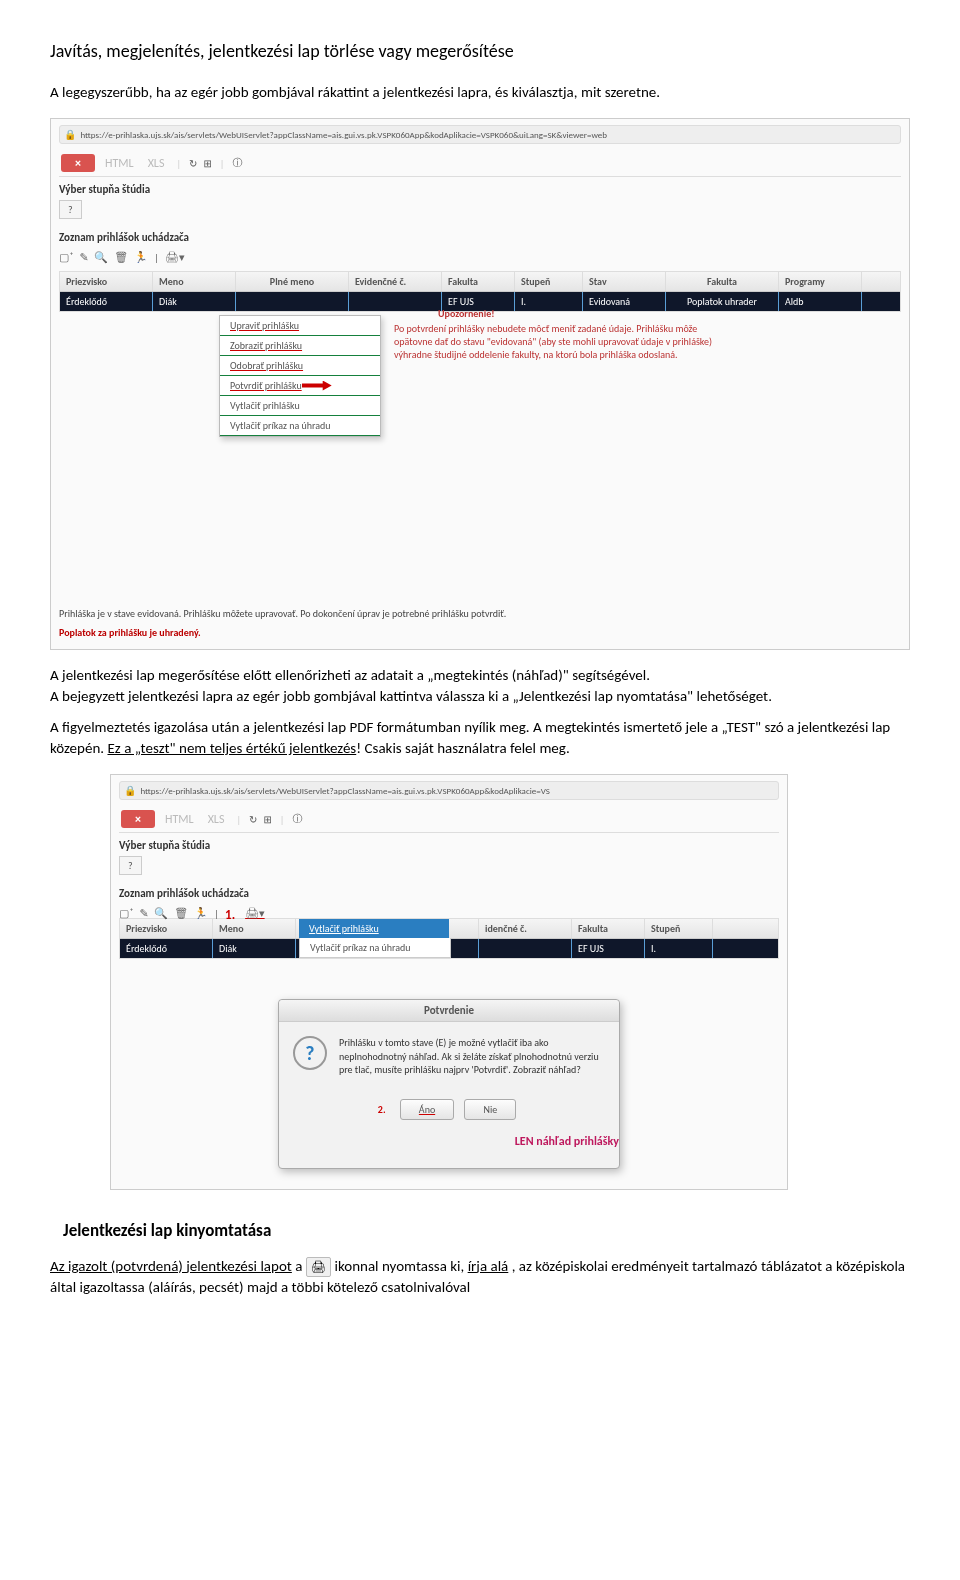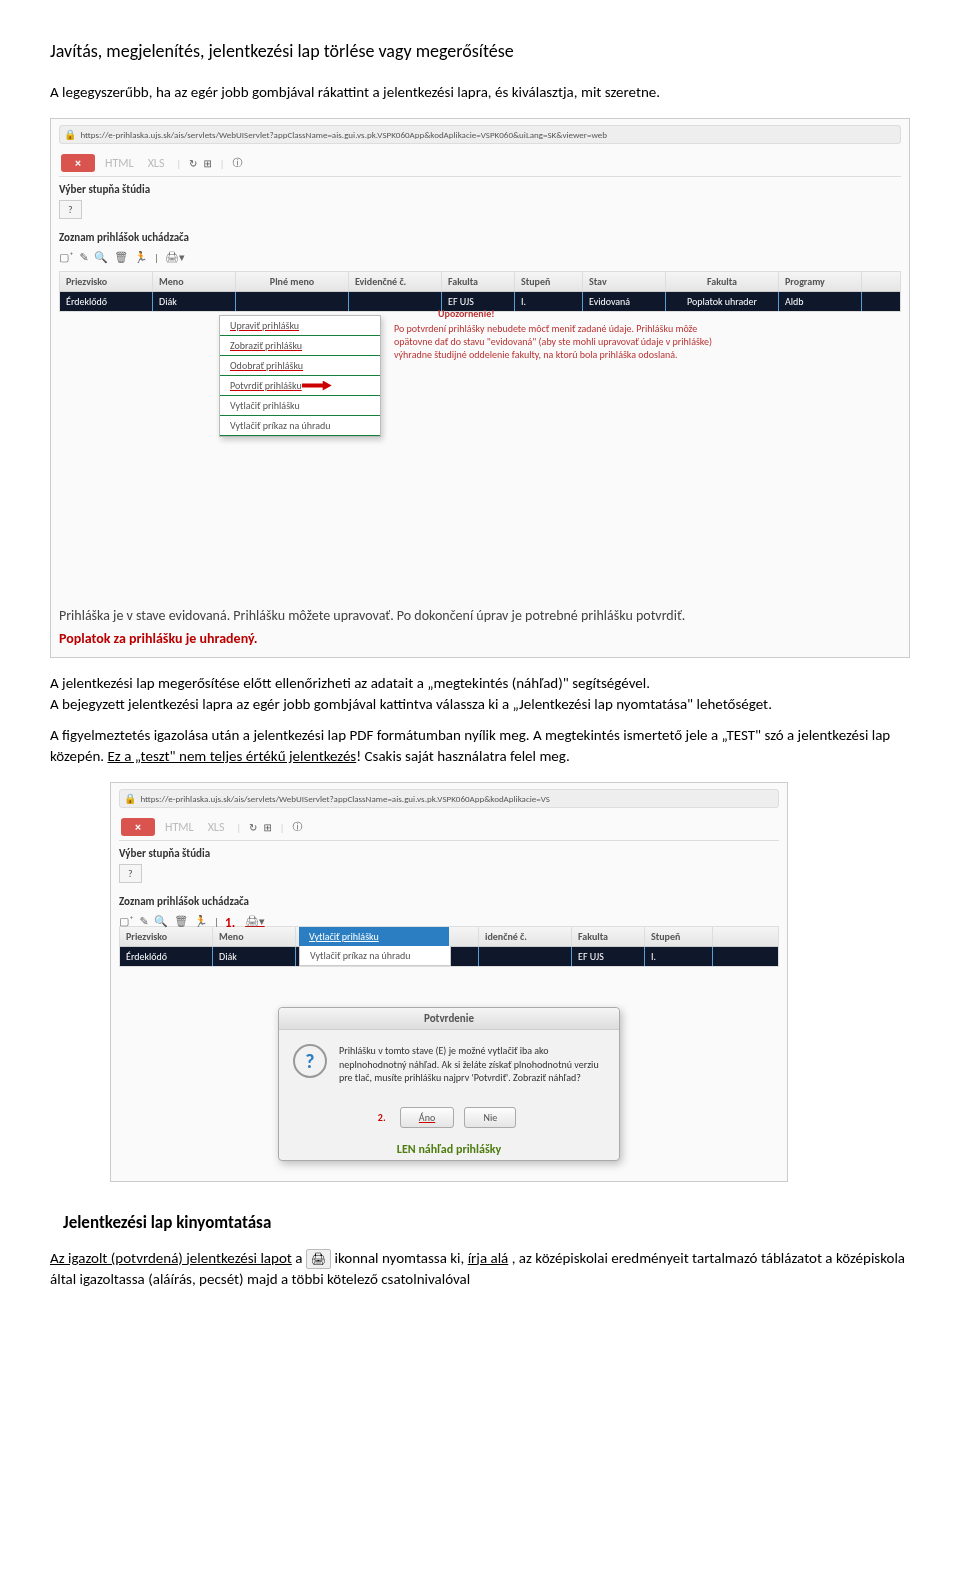--- a/index.html
+++ b/index.html
@@ -156,21 +156,21 @@
   }
   .warning-box .wtitle {
     font-weight: bold;
     margin-bottom: 2px;
     margin-left: 44px;
   }
   .wide-blank {
     height: 240px;
   }
   .status-line {
-    font-size: 14px;
+    font-size: 10px;
     color: #444;
     margin-top: 6px;
   }
   .status-red {
     color: #b00;
     font-weight: bold;
   }
   
   .screenshot2 {
     border: 1px solid #ccc;
@@ -256,25 +256,25 @@
     display: inline-block;
     border: 1px solid #aaa;
     background: linear-gradient(#fdfdfd,#e5e5e5);
     border-radius: 3px;
     padding: 3px 18px;
     font-size: 10px;
     margin: 0 4px;
   }
   .dlg-btn.uline { text-decoration: underline; text-decoration-color: #c00; }
   .dialog-caption {
-    color: #4d7c0f;
-    font-weight: bold;
-    text-align: center;
+    color: #be185d;
+    font-weight: bold;
+    text-align: right;
     font-size: 12px;
-    padding-bottom: 4px;
+    padding-bottom: 20px;
   }
   .annot1 {
     color: #c00;
     font-weight: bold;
     font-size: 13px;
     margin-right: 4px;
   }
   .inline-icon {
     display: inline-block;
     vertical-align: middle;

